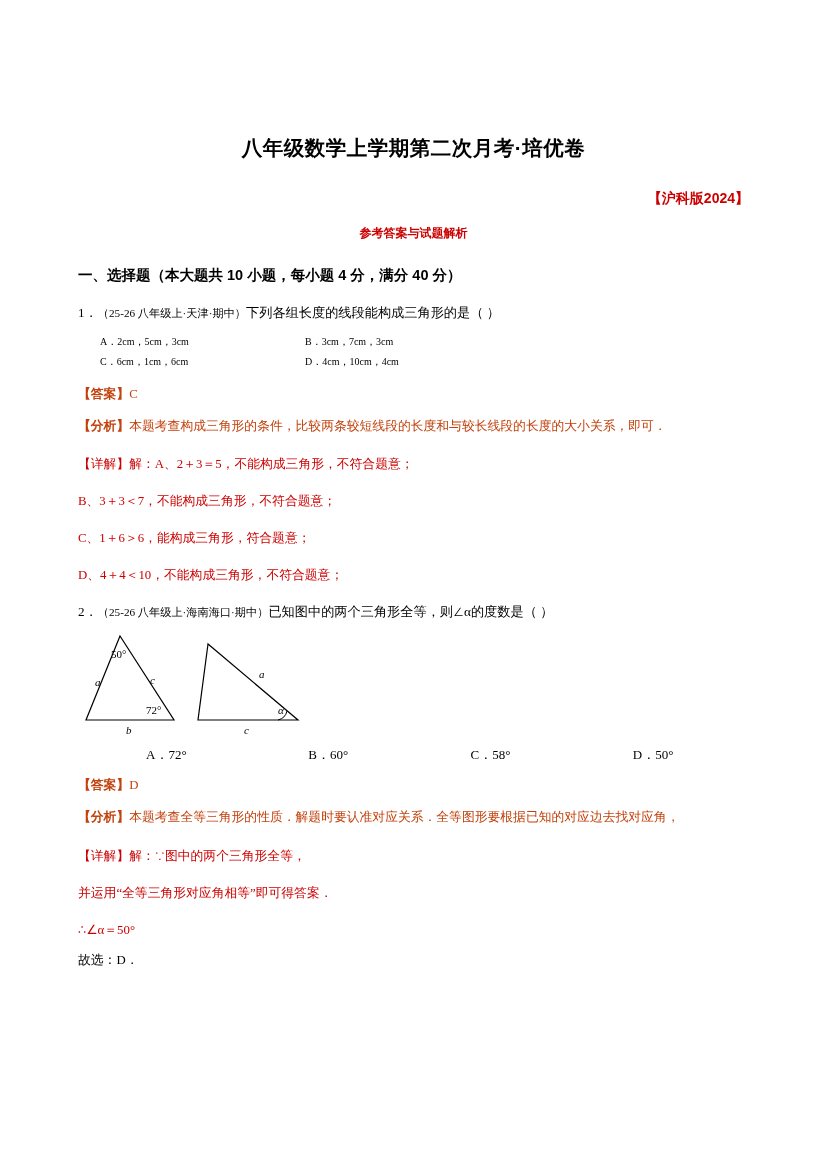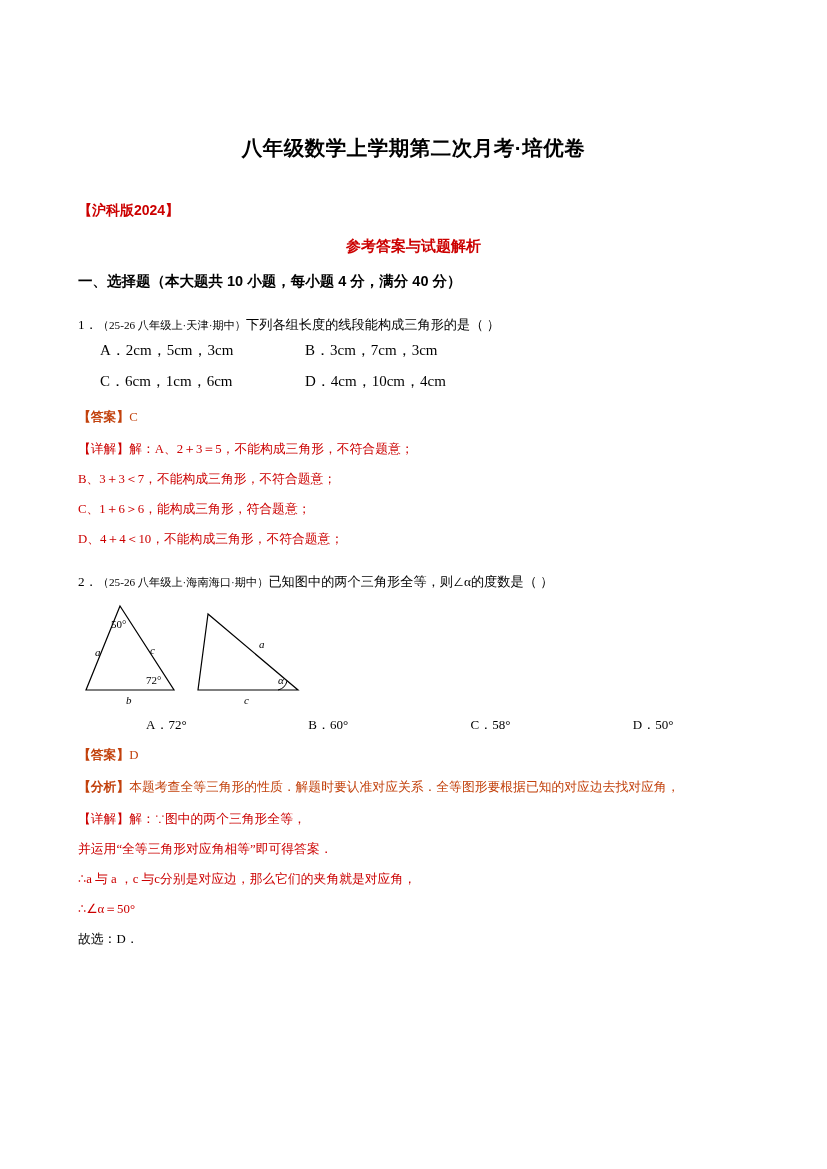--- a/index.html
+++ b/index.html
@@ -25,72 +25,73 @@
   }
   .title {
     text-align: center;
     font-size: 20.5px;
     font-weight: bold;
     margin-top: 122px;
     letter-spacing: 0.5px;
     font-family: "Liberation Sans", sans-serif;
   }
   .version {
-    text-align: left;
+    text-align: right;
     font-size: 14px;
     font-weight: bold;
     color: #cc0000;
-    margin-top: 40px;
+    margin-top: 28px;
     font-family: "Liberation Sans", sans-serif;
   }
   .answer-label {
     text-align: center;
-    font-size: 15px;
+    font-size: 12px;
     font-weight: bold;
     color: #cc0000;
     margin-top: 17px;
     font-family: "Liberation Sans", sans-serif;
   }
   .section-head {
     font-size: 14.5px;
     font-weight: bold;
-    margin-top: 16px;
+    margin-top: 24px;
     font-family: "Liberation Sans", sans-serif;
   }
   .qline {
     font-size: 13.2px;
-    margin-top: 24px;
+    margin-top: 18px;
     line-height: 1.5;
   }
   .qnum { }
   .meta {
     font-size: 11.2px;
   }
   .options {
-    font-size: 15px;
+    margin-top: 9px;
+    font-size: 10px;
     line-height: 2.05;
     padding-left: 22px;
   }
   .optrow {
     display: flex;
   }
   .opt {
     width: 205px;
   }
   .sol {
     margin-top: 12px;
     font-size: 12.8px;
     color: #c2410c;
     line-height: 1.55;
   }
   .sol .tag {
     font-weight: bold;
   }
   .sol-line {
-    margin-top: 13px;
+    margin-top: 20px;
     font-size: 12.8px;
     color: #cc0000;
   }
   .concl {
     margin-top: 13px;
     font-size: 12.8px;
     color: #000000;
   }
   .figure-wrap {
     margin-top: 6px;
@@ -137,20 +138,23 @@
     <div class="optrow">
       <span class="opt">C．6cm，1cm，6cm</span>
       <span class="opt">D．4cm，10cm，4cm</span>
     </div>
   </div>
 
   <div class="sol">
     <span class="tag">【答案】</span><span>C</span>
   </div>
 
+  <div class="sol">
+    <span class="tag">【分析】</span><span>本题考查构成三角形的条件，比较两条较短线段的长度和与较长线段的长度的大小关系，即可．</span>
+  </div>
 
   <div class="sol-line">
     <span class="tag">【详解】</span><span>解：A、2＋3＝5，不能构成三角形，不符合题意；</span>
   </div>
   <div class="sol-line">B、3＋3＜7，不能构成三角形，不符合题意；</div>
   <div class="sol-line">C、1＋6＞6，能构成三角形，符合题意；</div>
   <div class="sol-line">D、4＋4＜10，不能构成三角形，不符合题意；</div>
 
   <div class="qline">
     <span class="qnum">2．</span><span class="meta">（25-26 八年级上·海南海口·期中）</span><span>已知图中的两个三角形全等，则∠α的度数是（    ）</span>
@@ -186,17 +190,16 @@
   </div>
 
   <div class="sol">
     <span class="tag">【分析】</span><span>本题考查全等三角形的性质．解题时要认准对应关系．全等图形要根据已知的对应边去找对应角，</span>
   </div>
   <div class="sol-line">
     <span class="tag">【详解】</span><span>解：∵图中的两个三角形全等，</span>
   </div>
 
   <div class="sol-line">并运用“全等三角形对应角相等”即可得答案．</div>
-  <div class="sol-line">∴a 与 a ，c 与c分别是对应边，那么它们的夹角就是对应角，</div>
   <div class="sol-line">∴∠α＝50°</div>
   <div class="concl">故选：D．</div>
 
 </div>
 
 </body></html>

